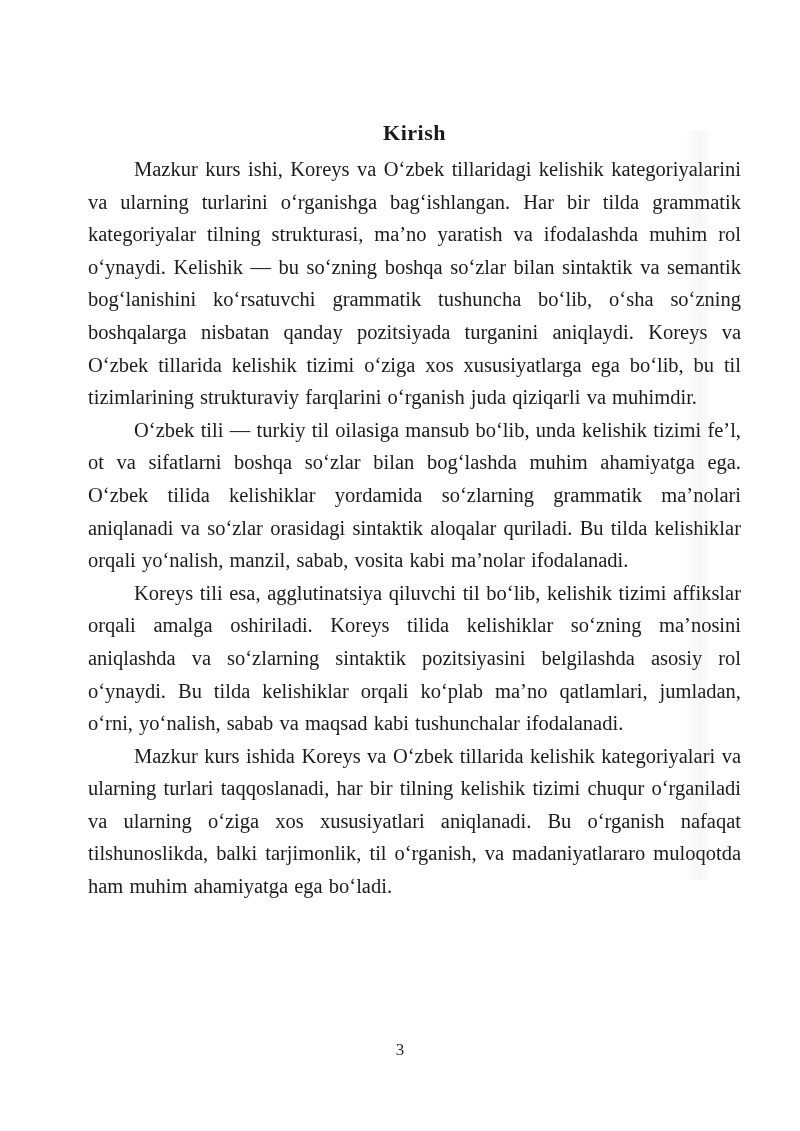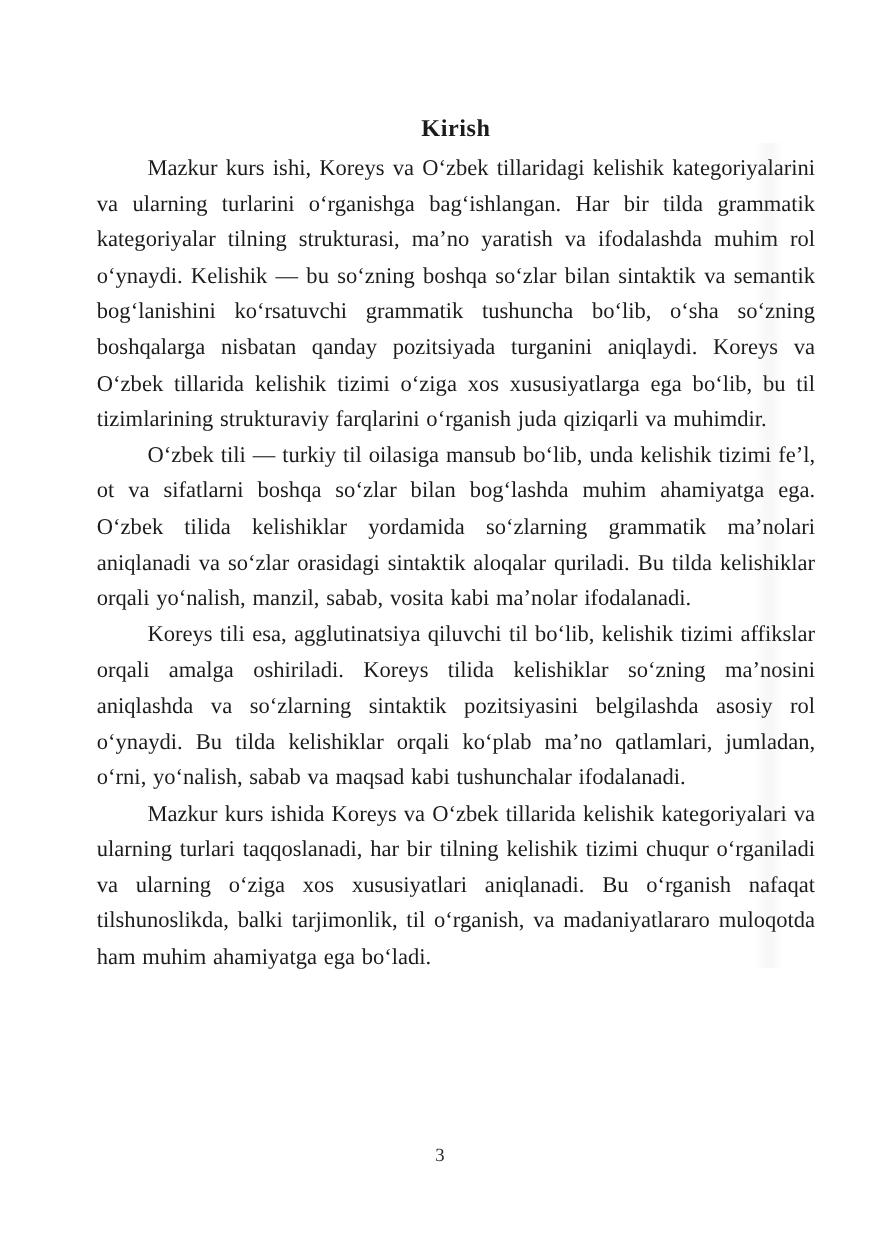--- a/index.html
+++ b/index.html
@@ -21,21 +21,21 @@
     position: absolute;
     top: 100px;
     left: 88px;
     right: 59px;
   }
   .title {
     font-size: 22px;
     line-height: 33px;
     font-weight: bold;
     text-align: center;
-    margin: 0 0 4px 0;
+    margin: 16px 0 4px 0;
     letter-spacing: 0.5px;
   }
   .para {
     margin: 0;
     font-size: 20.5px;
     line-height: 32.6px;
     text-align: justify;
     text-indent: 46px;
     word-spacing: 1px;
   }

